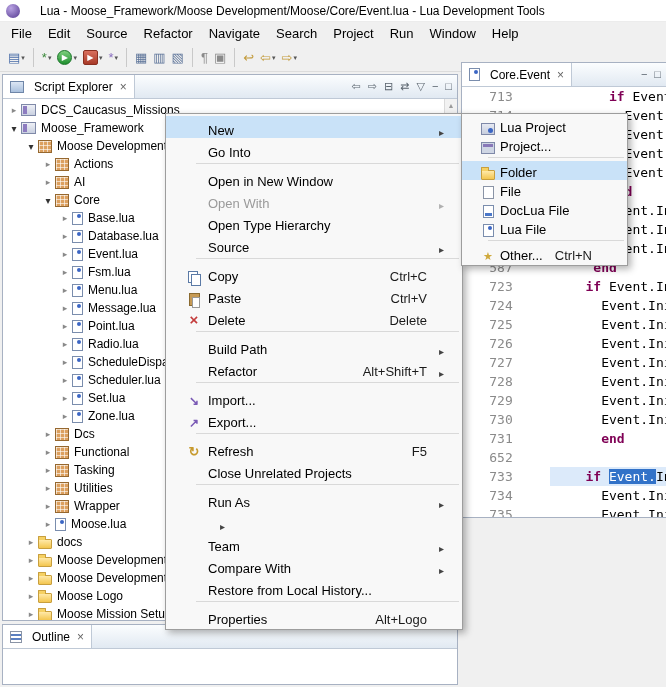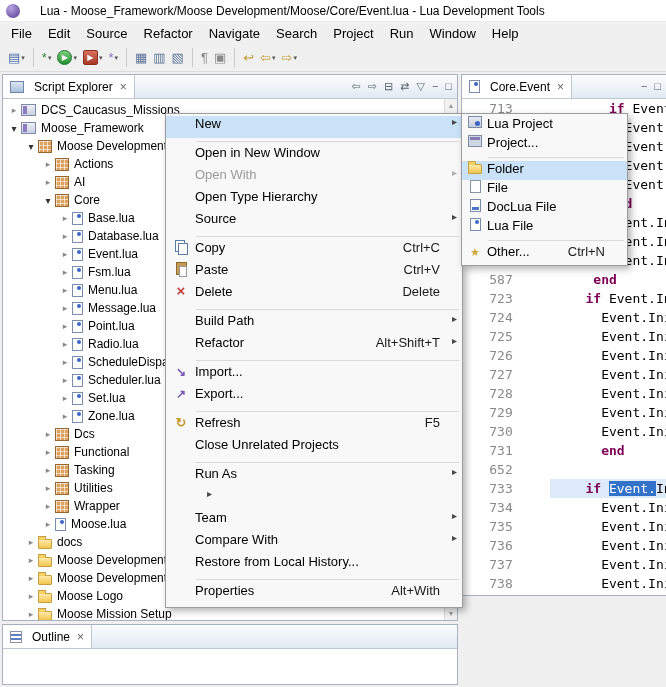--- a/index.html
+++ b/index.html
@@ -22,21 +22,21 @@
 .tglyph{font-size:13px;line-height:1}
 .tstyle-run{width:15px;height:15px;border-radius:50%;background:linear-gradient(#7ed07e,#1f8f2f);border:1px solid #187527;color:#fff;font-size:8px;display:flex;align-items:center;justify-content:center}
 .tstyle-ext{width:15px;height:15px;border-radius:2px;background:linear-gradient(#d9705e,#a83a28);border:1px solid #8a2f20;color:#fff;font-size:8px;display:flex;align-items:center;justify-content:center}
 .caret{font-size:7px;color:#555}
 .tsep{width:1px;align-self:stretch;margin:4px 5px;background:#c9c9c9}
 
 
 .view{position:absolute;background:#fff;border:1px solid #a7b1c2}
 .se-view{left:2px;top:74px;width:456px;height:547px}
 .ol-view{left:2px;top:624px;width:456px;height:61px}
-.ed-view{left:461px;top:74px;width:205px;height:522px;border-right:none}
+.ed-view{left:461px;top:62px;width:205px;height:456px;border-right:none}
 .tabbar{height:24px;background:linear-gradient(#fbfdfe,#e1e9f2);border-bottom:1px solid #bfc9d6;display:flex;align-items:stretch}
 .tab{display:flex;align-items:center;gap:5px;padding:0 7px;background:#fff;border-right:1px solid #bfc9d6;font-size:12px;white-space:nowrap}
 .tclose{color:#666;font-size:12px;margin-left:2px}
 .vtools{margin-left:auto;display:flex;align-items:center;gap:7px;padding-right:5px;color:#5a646e;font-size:11px}
 .vt{line-height:1}
 
 
 .tree{height:calc(100% - 24px);overflow:hidden;padding-top:2px;font-size:12px}
 .trow{height:18px;display:flex;align-items:center;white-space:nowrap}
 .arrow{flex:0 0 14px;text-align:center;font-size:9px;color:#8a8a8a}
@@ -92,21 +92,21 @@
 .crow{display:flex;height:19px;font-family:"DejaVu Sans Mono",monospace;font-size:13px;line-height:19px;white-space:pre}
 .lnum{flex:0 0 88px;text-align:center;padding-right:10px;color:#8a8a8a}
 .ltext{padding-left:12px}
 .crow.cur .ltext{background:#dceafa;flex:1}
 .seg-kw{color:#7f0055;font-weight:bold}
 .seg-sel{background:#3272c8;color:#fff}
 
 
 .cmenu{position:absolute;left:165px;top:113px;width:298px;background:#f8f8f8;border:1px solid #9d9d9d;box-shadow:3px 3px 7px rgba(0,0,0,.3);padding:2px 0;z-index:10}
 .smenu{position:absolute;left:461px;top:113px;width:167px;background:#f8f8f8;border:1px solid #9d9d9d;box-shadow:3px 3px 7px rgba(0,0,0,.3);padding:2px 0;z-index:11}
-.mitem{height:22px;display:flex;align-items:flex-start;padding:0 1px}
+.mitem{height:22px;display:flex;align-items:flex-end;padding:0 14px}
 .smenu .mitem{height:19px}
 .mitem.hl{background:#c9e2f8}
 .mitem.dis{color:#9a9a9a}
 .mitem.dis .marrow{color:#b0b0b0}
 .micon{flex:0 0 28px;display:flex;align-items:center;justify-content:center}
 .smenu .micon{flex:0 0 24px}
 .mlabel{flex:1;white-space:nowrap}
 .maccel{padding-right:8px;color:#1a1a1a;white-space:nowrap}
 .marrow{flex:0 0 13px;color:#444;font-size:10px;text-align:center}
 .msep{height:1px;background:#d9d9d9;margin:3px 3px 3px 30px}
@@ -417,20 +417,26 @@
       </div>
   </div>
 
   <div class="cmenu">
       <div class="mitem hl">
         <span class="micon"></span>
         <span class="mlabel">New</span>
         <span class="maccel"></span>
         <span class="marrow">▸</span>
       </div>
+      <div class="mitem">
+        <span class="micon"></span>
+        <span class="mlabel">Go Into</span>
+        <span class="maccel"></span>
+        <span class="marrow"></span>
+      </div>
       <div class="msep"></div>
       <div class="mitem">
         <span class="micon"></span>
         <span class="mlabel">Open in New Window</span>
         <span class="maccel"></span>
         <span class="marrow"></span>
       </div>
       <div class="mitem dis">
         <span class="micon"></span>
         <span class="mlabel">Open With</span>
@@ -546,21 +552,21 @@
       <div class="mitem">
         <span class="micon"></span>
         <span class="mlabel">Restore from Local History...</span>
         <span class="maccel"></span>
         <span class="marrow"></span>
       </div>
       <div class="msep"></div>
       <div class="mitem">
         <span class="micon"></span>
         <span class="mlabel">Properties</span>
-        <span class="maccel">Alt+With</span>
+        <span class="maccel">Alt+Logo</span>
         <span class="marrow"></span>
       </div>
     </div>
   <div class="smenu">
       <div class="mitem">
         <span class="micon">
           <span class="ic-lua-project"></span>
         </span>
         <span class="mlabel">Lua Project</span>
         <span class="maccel"></span>

